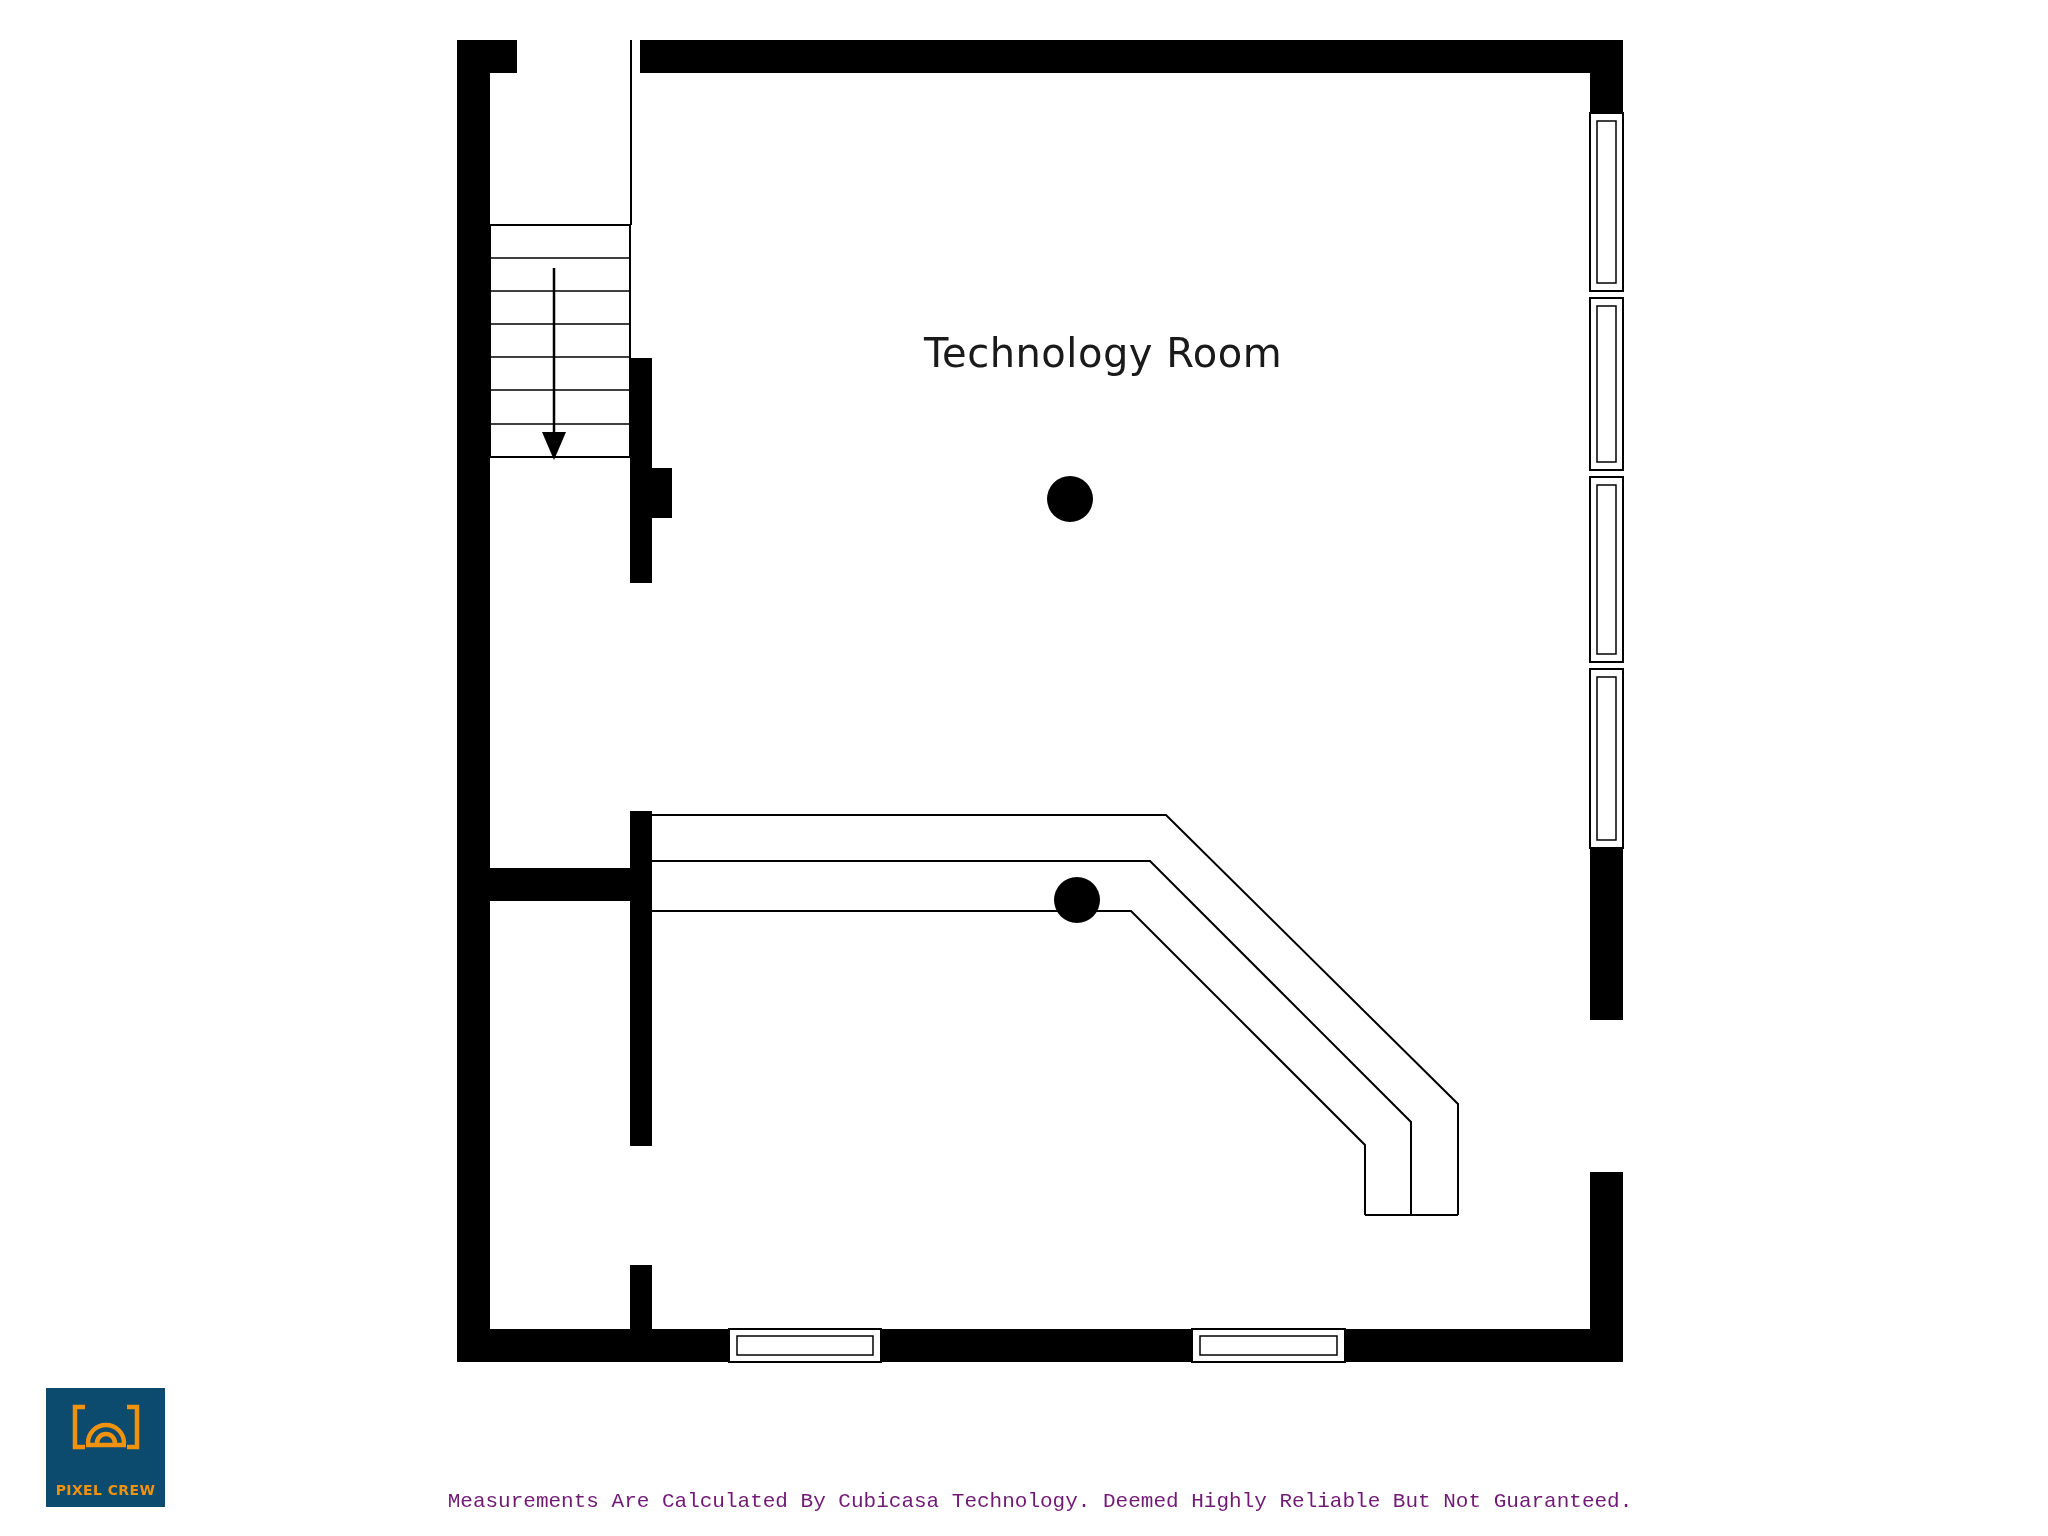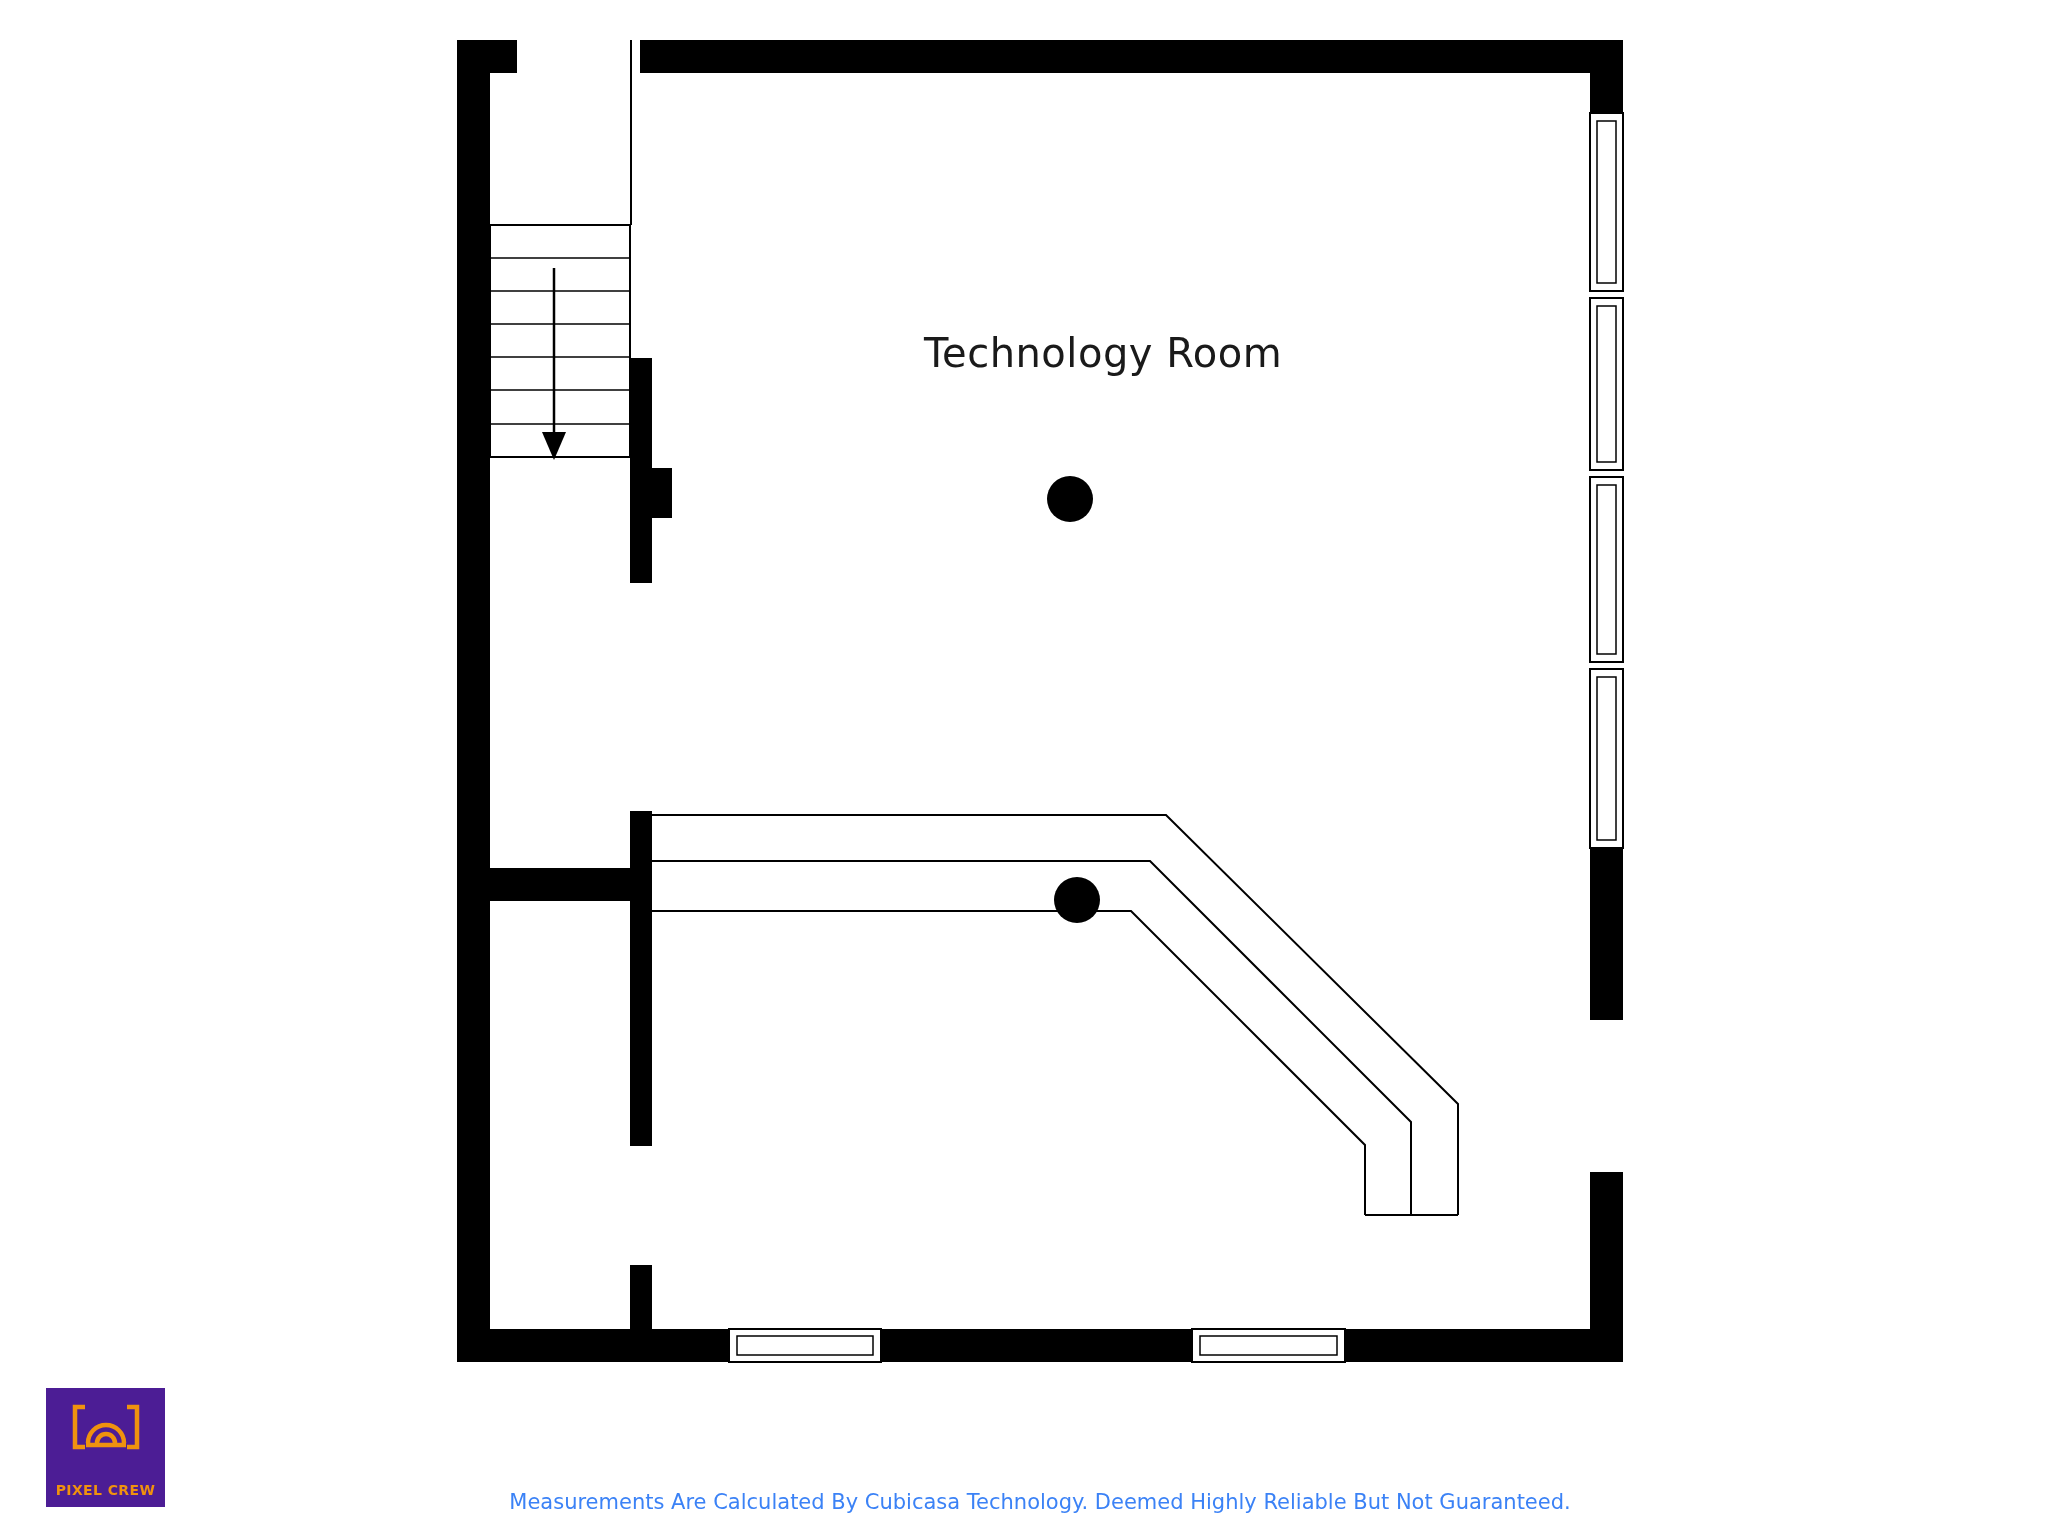--- a/index.html
+++ b/index.html
@@ -9,25 +9,25 @@
     position:relative;overflow:hidden;
   }
   .page{position:absolute;inset:0;width:2048px;height:1536px;background:#ffffff;}
   .plan-svg{position:absolute;left:0;top:0;width:2048px;height:1536px;}
   .room-label{
     position:absolute;left:1103px;top:330px;transform:translateX(-50%);
     font-size:40px;color:#1a1a1a;white-space:nowrap;letter-spacing:0.5px;
   }
   .disclaimer{
     position:absolute;left:1040px;top:1490px;transform:translateX(-50%);
-    font-size:21px;color:#3b82f6;white-space:nowrap;
+    font-size:21px;color:#701a75;white-space:nowrap;font-family:Liberation Mono, monospace;
   }
   .logo{
     position:absolute;left:46px;top:1388px;width:119px;height:119px;
-    background:#4c1d95;
+    background:#0c4a6e;
   }
   .logo-icon{position:absolute;left:50%;top:14px;transform:translateX(-50%);}
   .logo-text{
     position:absolute;bottom:9px;left:0;width:100%;text-align:center;
     color:#f0920e;font-size:14px;font-weight:bold;letter-spacing:0.4px;
     white-space:nowrap;
   }
 </style>
 </head>
 <body>

